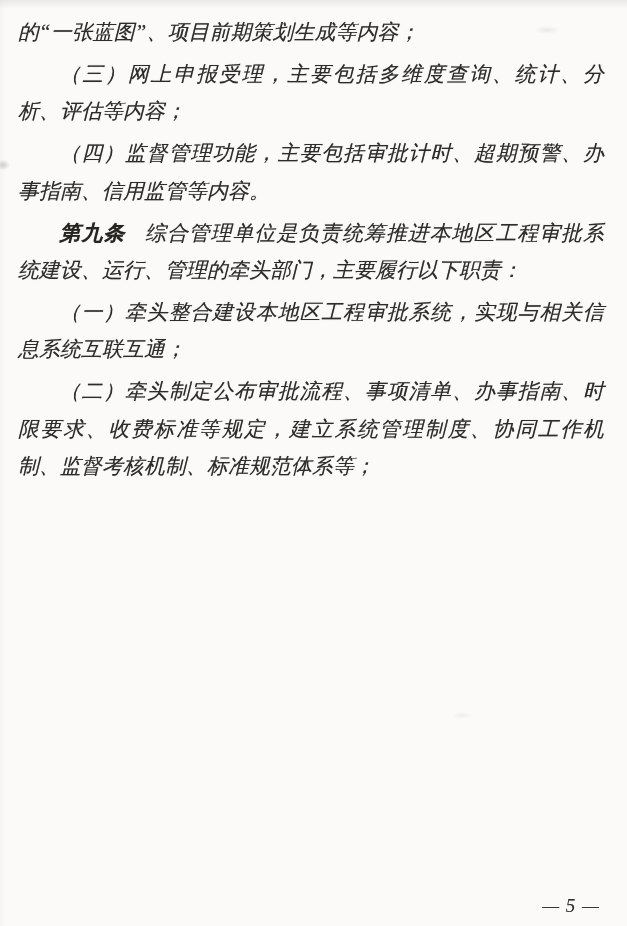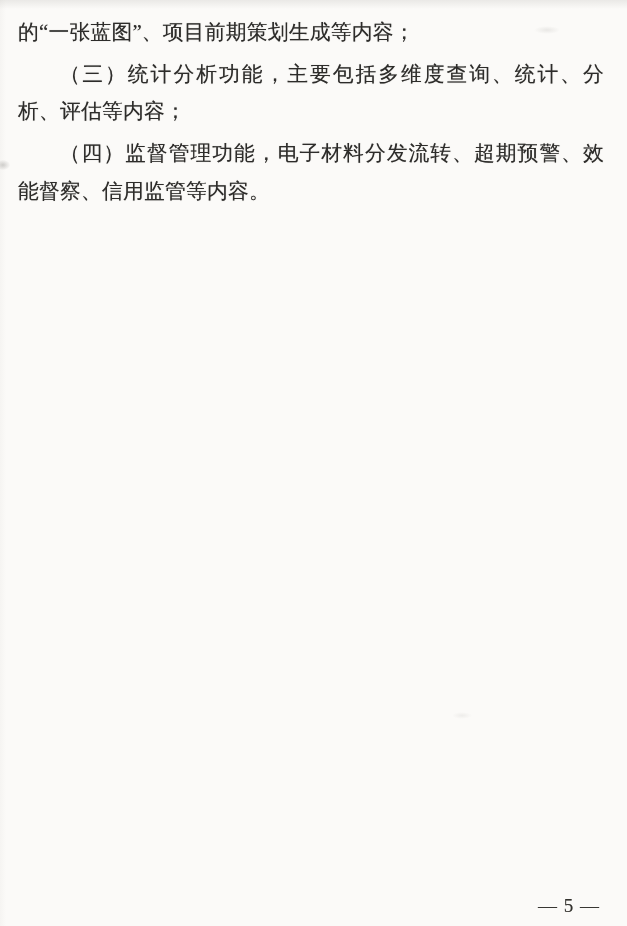--- a/index.html
+++ b/index.html
@@ -13,20 +13,21 @@
     position: relative;
     width: 627px;
     height: 926px;
     box-sizing: border-box;
     background:
       linear-gradient(180deg, rgba(190,188,184,0.28) 0px, rgba(190,188,184,0.0) 9px),
       linear-gradient(90deg, rgba(205,203,199,0.12) 0px, rgba(205,203,199,0.0) 6px),
       #fbfaf8;
     font-family: "Liberation Serif", "DejaVu Serif", serif;
     color: #2d2c2a;
+    font-style: italic;
   }
   .doc-body {
     position: absolute;
     top: 13px;
     left: 18px;
     right: 23px;
   }
   .para {
     margin: 0 0 4.5px 0;
     font-size: 20.8px;
@@ -77,18 +78,21 @@
 </head>
 <body>
 
 <div class="page">
   <div class="scan-smudge smudge-1"></div>
   <div class="scan-smudge smudge-2"></div>
   <div class="scan-smudge smudge-3"></div>
 
   <div class="doc-body">
       <p class="para"><span>的“一张蓝图”、项目前期策划生成等内容；</span></p>
-      <p class="para indent"><span>（三）统计分析功能，主要包括多维度查询、统计、分析、评估等内容；</span></p>
-      <p class="para indent"><span>（四）监督管理功能，电子材料分发流转、超期预警、效能督察、信用监管等内容。</span></p>
+      <p class="para indent"><span>（三）网上申报受理，主要包括多维度查询、统计、分析、评估等内容；</span></p>
+      <p class="para indent"><span>（四）监督管理功能，主要包括审批计时、超期预警、办事指南、信用监管等内容。</span></p>
+      <p class="para indent"><b class="term">第九条</b><span>综合管理单位是负责统筹推进本地区工程审批系统建设、运行、管理的牵头部门，主要履行以下职责：</span></p>
+      <p class="para indent"><span>（一）牵头整合建设本地区工程审批系统，实现与相关信息系统互联互通；</span></p>
+      <p class="para indent"><span>（二）牵头制定公布审批流程、事项清单、办事指南、时限要求、收费标准等规定，建立系统管理制度、协同工作机制、监督考核机制、标准规范体系等；</span></p>
     </div>
 
   <div class="footer-pagenum">— 5 —</div>
 </div>
 
 </body></html>

